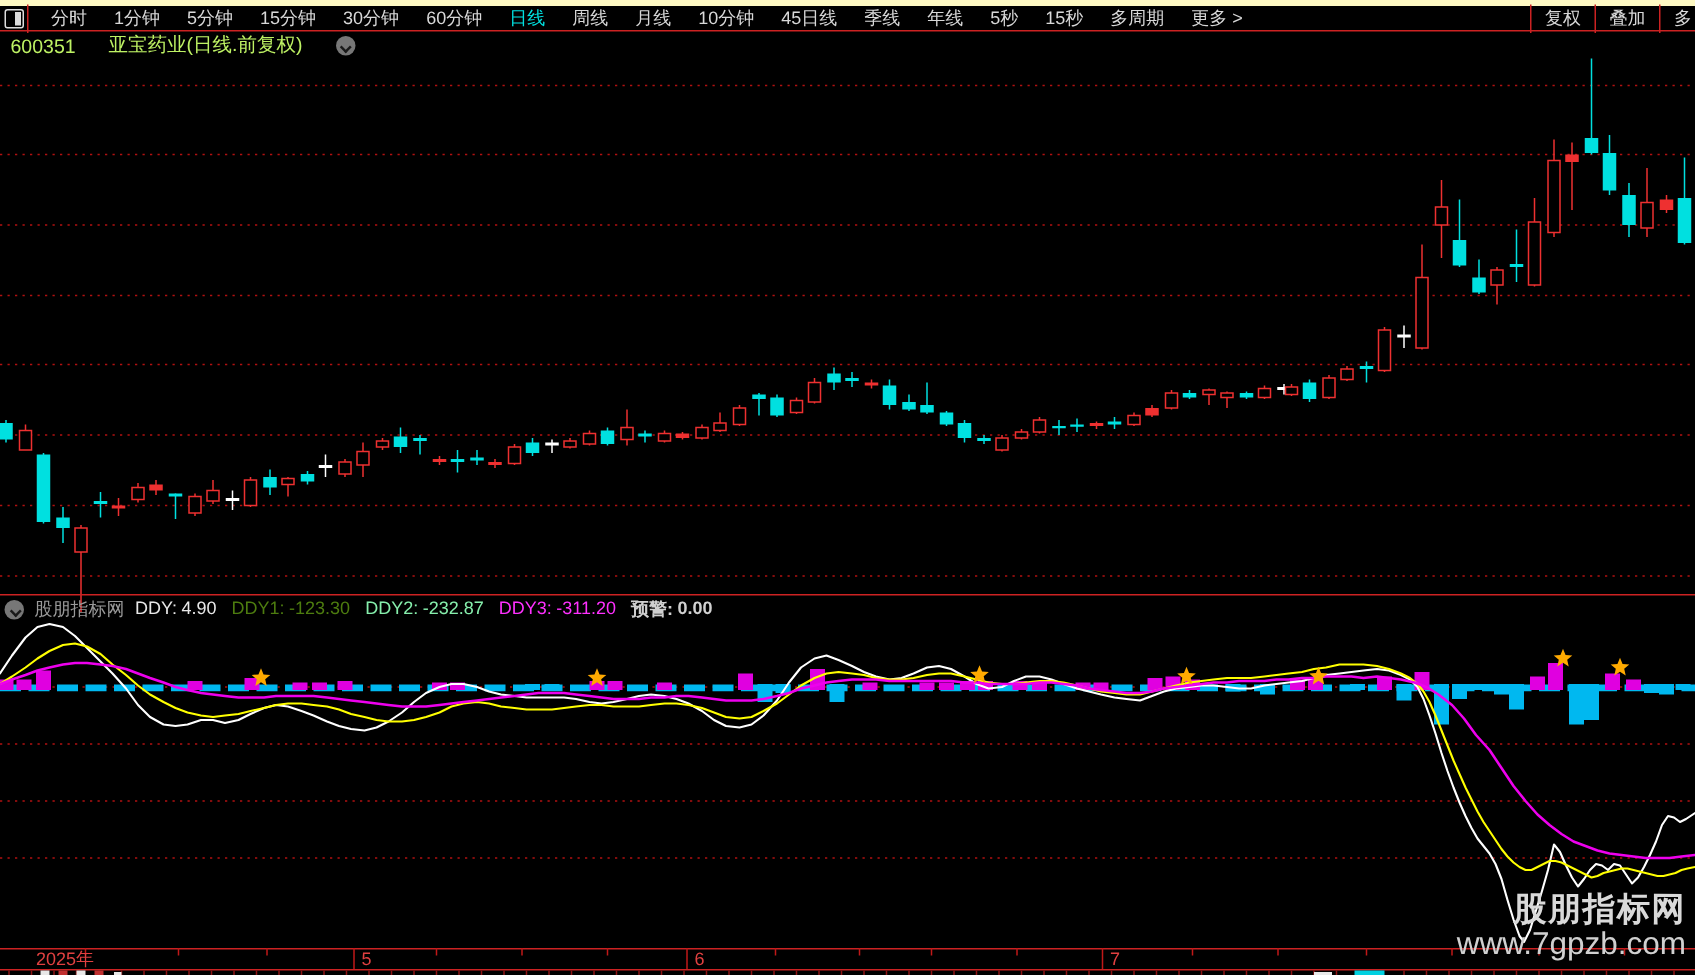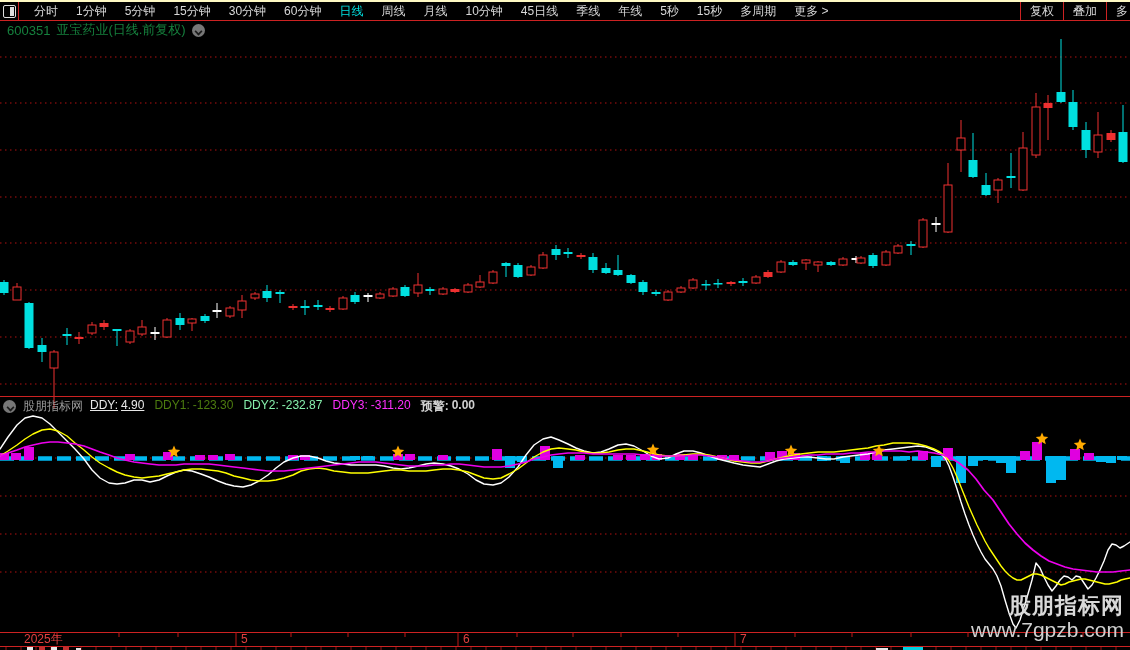--- a/index.html
+++ b/index.html
@@ -1,35 +1,35 @@
 <!DOCTYPE html>
 <html><head>
 <meta charset="utf-8">
 <style>
   html,body{margin:0;padding:0;background:#000;}
   .screen{position:relative;width:1130px;height:650px;background:#000;overflow:hidden;
           font-family:"Liberation Sans","DejaVu Sans",sans-serif;}
   svg{position:absolute;left:0;top:0;}
   
   .toolbar{position:absolute;left:0;top:0;width:1130px;height:21px;background:#000;
-           border-top:2px solid #fef9c3;border-bottom:1px solid #c22;box-sizing:border-box;
+           border-top:4px solid #fef9c3;border-bottom:1px solid #c22;box-sizing:border-box;
            display:flex;align-items:center;z-index:5;}
   .win-box{width:18px;height:19px;border-right:1px solid #c22;display:flex;align-items:center;justify-content:center;flex:0 0 auto;}
   .win-glyph{width:11px;height:11px;border:1px solid #ddd;border-radius:2px;position:relative;}
   .win-glyph::after{content:"";position:absolute;right:1px;top:1px;bottom:1px;width:4px;background:#ddd;}
   .tb-items{display:flex;align-items:center;gap:0;padding-left:6px;flex:1 1 auto;overflow:hidden;}
   .tb-item{color:#d8d8d8;font-size:12px;padding:0 9px;white-space:nowrap;cursor:default;}
   .tb-item.active{color:#00e0e0;}
   .tb-right{display:flex;align-items:stretch;height:19px;flex:0 0 auto;}
   .tb-rcell{color:#d8d8d8;font-size:12px;display:flex;align-items:center;padding:0 9px;
             border-left:1px solid #c22;white-space:nowrap;}
   .tb-rcell.clip{padding-right:0;width:14px;overflow:hidden;}
   
   .symbolbar{position:absolute;left:0;top:21px;height:18px;display:flex;align-items:center;
-             gap:6px;padding-left:7px;z-index:4;color:#15803d;font-size:13px;}
+             gap:22px;padding-left:7px;z-index:4;color:#bef264;font-size:13px;}
   .circle-chev{width:13px;height:13px;border-radius:50%;background:#777;position:relative;display:inline-block;}
   .circle-chev::after{content:"";position:absolute;left:3.5px;top:4px;width:5px;height:5px;
                       border-right:2px solid #1a1a1a;border-bottom:2px solid #1a1a1a;transform:rotate(45deg) scale(.8);}
   
   .indheader{position:absolute;left:0;top:398px;height:17px;display:flex;align-items:center;
              gap:7px;padding-left:3px;z-index:4;font-size:12px;white-space:nowrap;}
   .indheader .src{color:#9a9a9a;}
   .ind-field{display:inline-flex;gap:3px;}
   
   .axis-label{position:absolute;color:#e04040;font-size:12px;top:632px;height:14px;line-height:14px;z-index:4;}
@@ -461,21 +461,21 @@
   <div class="symbolbar">
     <span>600351</span>
     <span>亚宝药业(日线.前复权)</span>
     <span class="circle-chev"></span>
   </div>
 
   <div class="indheader">
     <span class="circle-chev"></span>
     <span class="src">股朋指标网</span>
     <span id="ind-fields" style="display:inline-flex;gap:10px;">
-        <span class="ind-field" style="color: rgb(232, 232, 232); text-decoration: underline;">
+        <span class="ind-field" style="color: rgb(232, 232, 232);">
           <span>DDY:</span>
           <span>4.90</span>
         </span>
         <span class="ind-field" style="color: #4d7c0f;">
           <span>DDY1:</span>
           <span>-123.30</span>
         </span>
         <span class="ind-field" style="color: #86efac;">
           <span>DDY2:</span>
           <span>-232.87</span>

